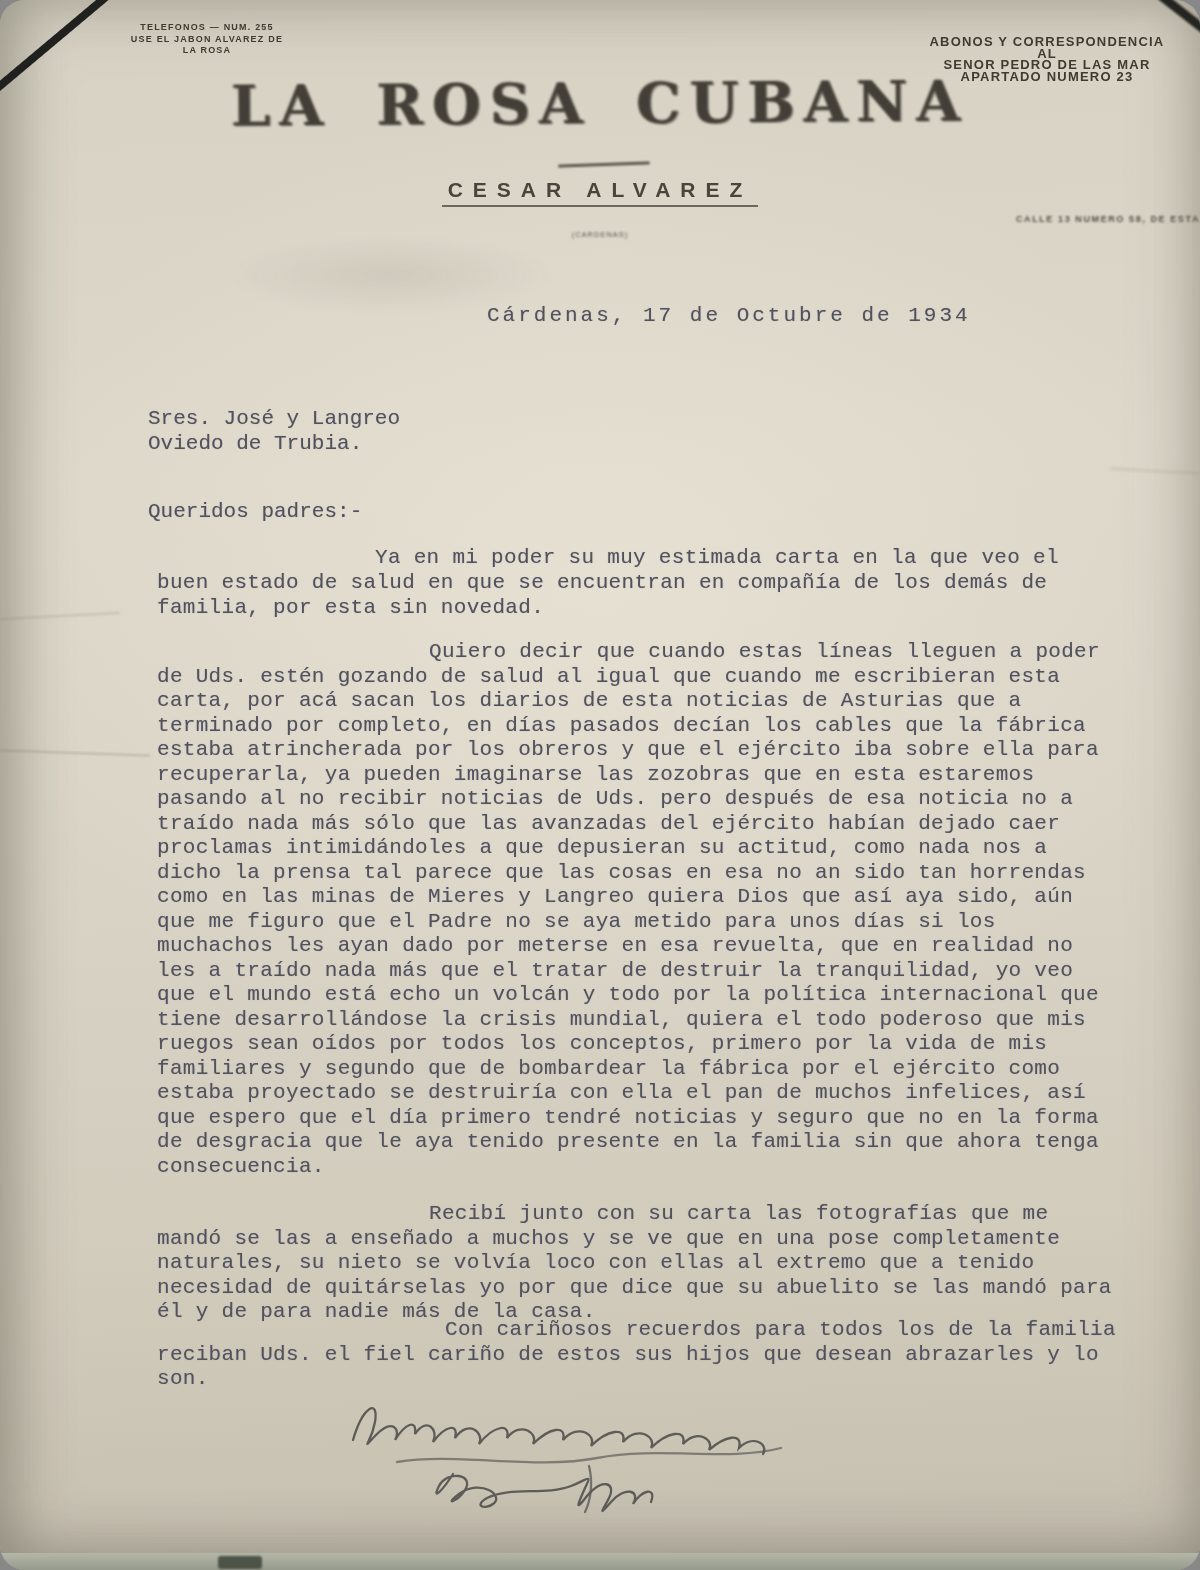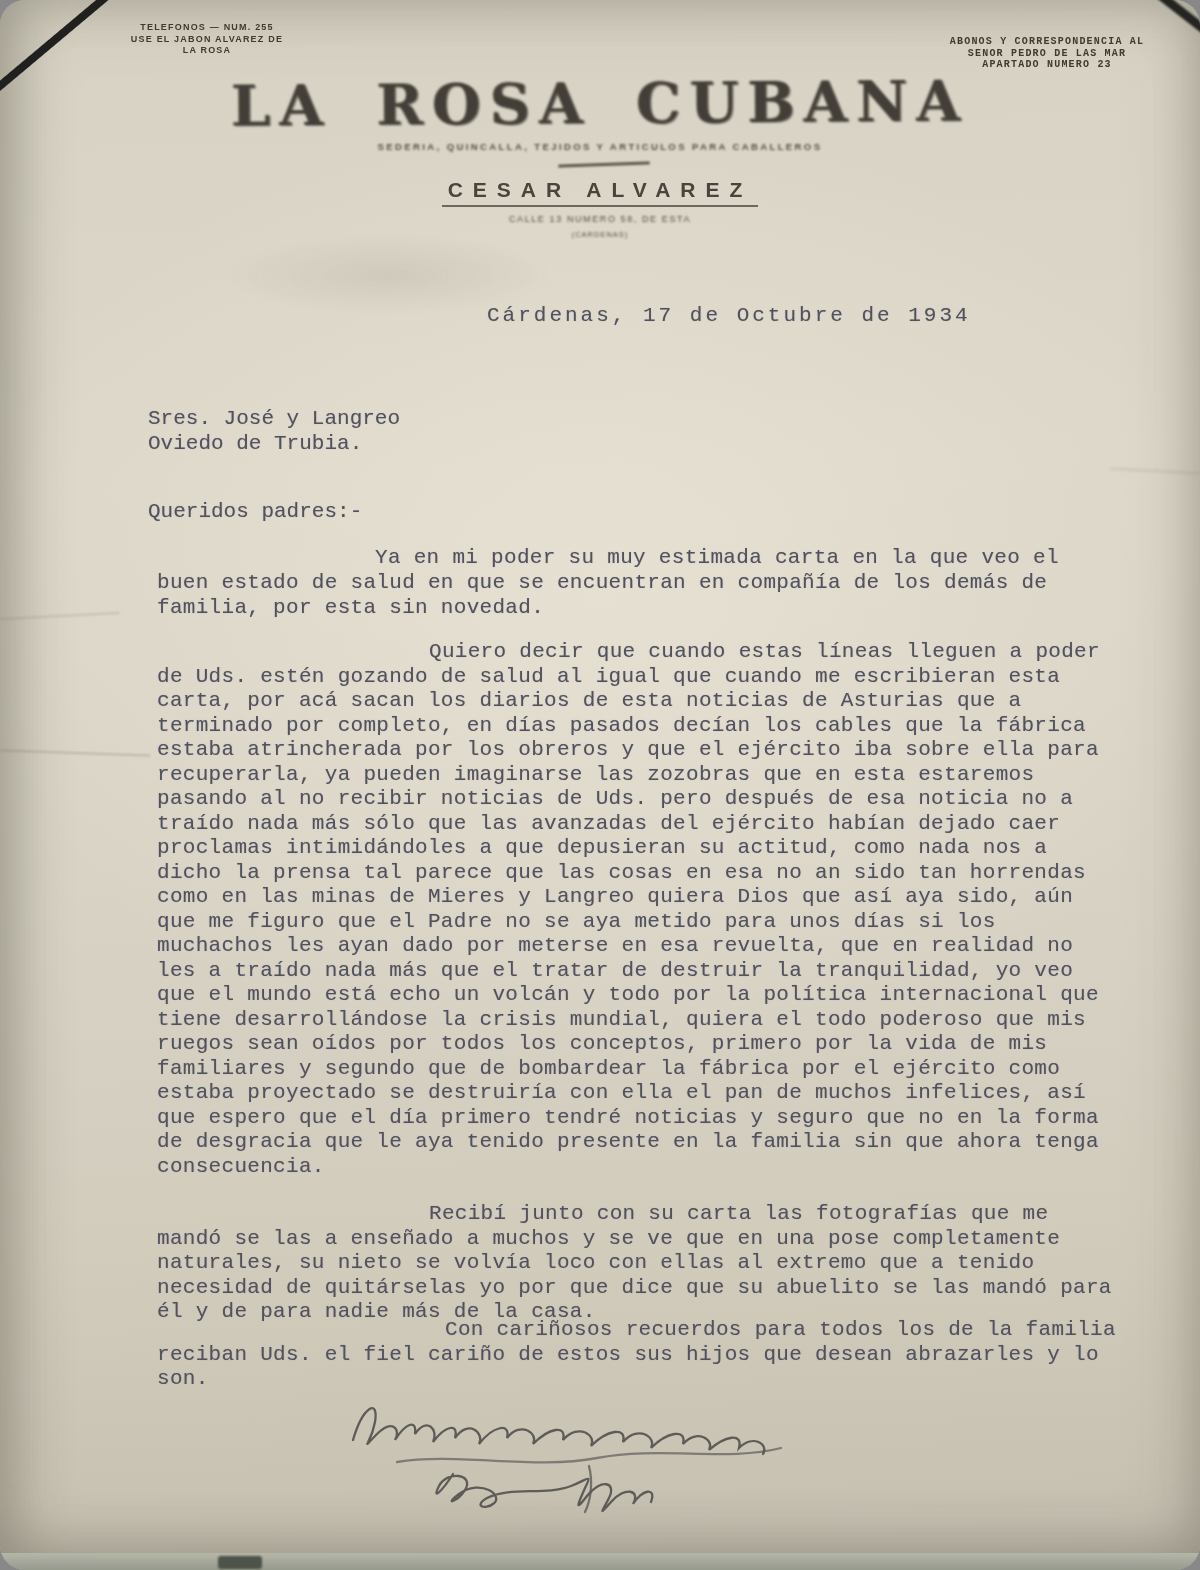--- a/index.html
+++ b/index.html
@@ -20,35 +20,35 @@
   .crease-1{position:absolute;left:0;top:752px;width:150px;height:2px;background:rgba(118,112,96,.30);transform:rotate(2deg);filter:blur(1.2px);}
   .crease-2{position:absolute;left:0;top:615px;width:120px;height:2px;background:rgba(118,112,96,.22);transform:rotate(-3deg);filter:blur(1.3px);}
   .crease-3{position:absolute;right:0;top:470px;width:90px;height:2px;background:rgba(118,112,96,.20);transform:rotate(3deg);filter:blur(1.4px);}
   .smudge{position:absolute;left:225px;top:235px;width:330px;height:80px;border-radius:50%;
     background:radial-gradient(rgba(90,84,72,.10), rgba(90,84,72,0) 70%);filter:blur(2px);}
   
   .print{color:#433d33;}
   .lh-small{position:absolute;font-size:9px;line-height:11.5px;letter-spacing:1.2px;text-align:center;
     filter:blur(.7px) contrast(1.05);font-weight:bold;}
   .lh-left{left:92px;top:22px;width:230px;}
-  .lh-right{left:922px;top:36px;width:250px;font-size:10px;font-family:Liberation Mono, monospace;}
+  .lh-right{left:922px;top:36px;width:250px;font-size:13px;}
   .lh-title{position:absolute;left:0;top:70px;width:100%;text-align:center;margin:0;
     font-family:"DejaVu Serif", serif;font-weight:bold;font-size:56px;letter-spacing:9px;word-spacing:16px;
     color:#46413a;transform:rotate(-.4deg);
     text-shadow:1.5px 1px 0 rgba(70,65,58,.55), -1px 0 0 rgba(70,65,58,.35);
     filter:blur(.8px) contrast(1.05);}
   .lh-tagline{position:absolute;left:0;top:141px;width:100%;text-align:center;
     font-size:9.5px;letter-spacing:2.4px;font-weight:bold;color:#564f46;filter:blur(.9px);}
   .lh-rule{position:absolute;left:558px;top:163px;width:92px;height:3px;background:#5b554b;border-radius:2px;
     transform:rotate(-2deg);filter:blur(.8px);}
   .lh-owner{position:absolute;left:0;top:178px;width:100%;text-align:center;}
   .lh-owner span{display:inline-block;font-size:21px;font-weight:bold;letter-spacing:10px;color:#4a443c;
     border-bottom:2px solid rgba(72,66,58,.75);padding:0 6px 3px 6px;filter:blur(.55px);}
-  .lh-address{position:absolute;left:0;top:214px;width:100%;text-align:center;
-    font-size:9px;letter-spacing:1.6px;font-weight:normal;color:#554e44;filter:blur(.9px);}
+  .lh-address{position:absolute;left:0;top:214px;width:100%;text-align:right;
+    font-size:9px;letter-spacing:1.6px;font-weight:bold;color:#554e44;filter:blur(.9px);}
   .lh-address-sub{position:absolute;left:0;top:230px;width:100%;text-align:center;
     font-size:7.5px;letter-spacing:1px;color:#5a5349;filter:blur(1px);}
   
   .type{font-family:"Liberation Mono","DejaVu Sans Mono",monospace;color:#52525e;
     filter:blur(.45px);text-shadow:0 0 1px rgba(80,80,100,.35);}
   .date-line{position:absolute;left:487px;top:304px;font-size:21px;letter-spacing:3px;}
   .recipient{position:absolute;left:148px;top:406px;font-size:21px;line-height:25px;}
   .salutation{position:absolute;left:148px;top:500px;font-size:21px;}
   .para{position:absolute;left:145px;width:960px;margin:12px;font-size:21px;line-height:24.5px;letter-spacing:.3px;text-align:left;}
   .p1{top:533px;text-indent:218px;line-height:25px;}
@@ -75,21 +75,20 @@
     <div>USE EL JABON ALVAREZ DE</div>
     <div>LA ROSA</div>
   </div>
   <div class="lh-small lh-right print">
     <div>ABONOS Y CORRESPONDENCIA AL</div>
     <div>SENOR PEDRO DE LAS MAR</div>
     <div>APARTADO NUMERO 23</div>
   </div>
 
   <h1 class="lh-title">LA ROSA CUBANA</h1>
-  <div class="lh-tagline">SEDERIA, QUINCALLA, TEJIDOS Y ARTICULOS PARA CABALLEROS</div>
   <div class="lh-rule"></div>
   <div class="lh-owner">
     <span>CESAR ALVAREZ</span>
   </div>
   <div class="lh-address">CALLE 13 NUMERO 58, DE ESTA</div>
   <div class="lh-address-sub">(CARDENAS)</div>
 
   <div class="type date-line">Cárdenas, 17 de Octubre de 1934</div>
 
   <div class="type recipient">

